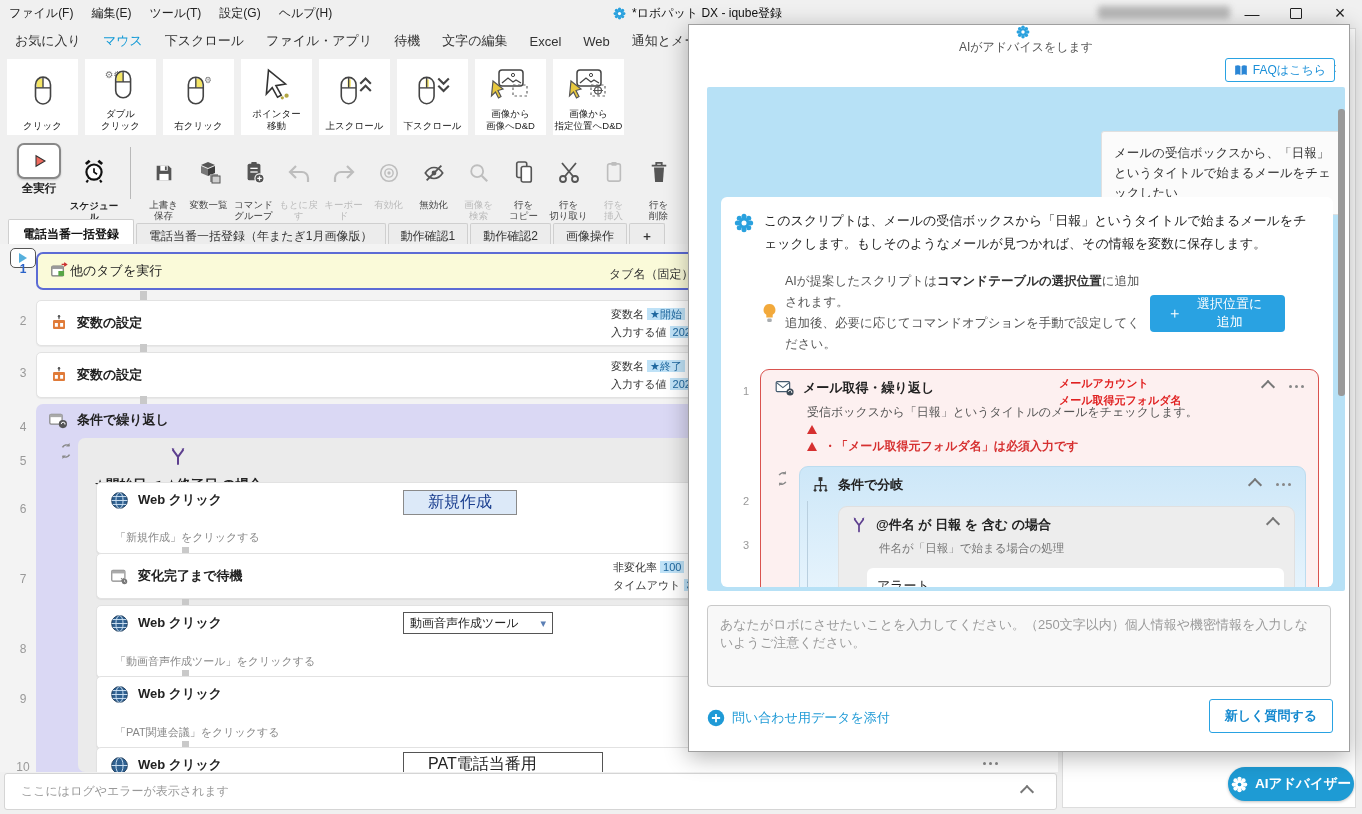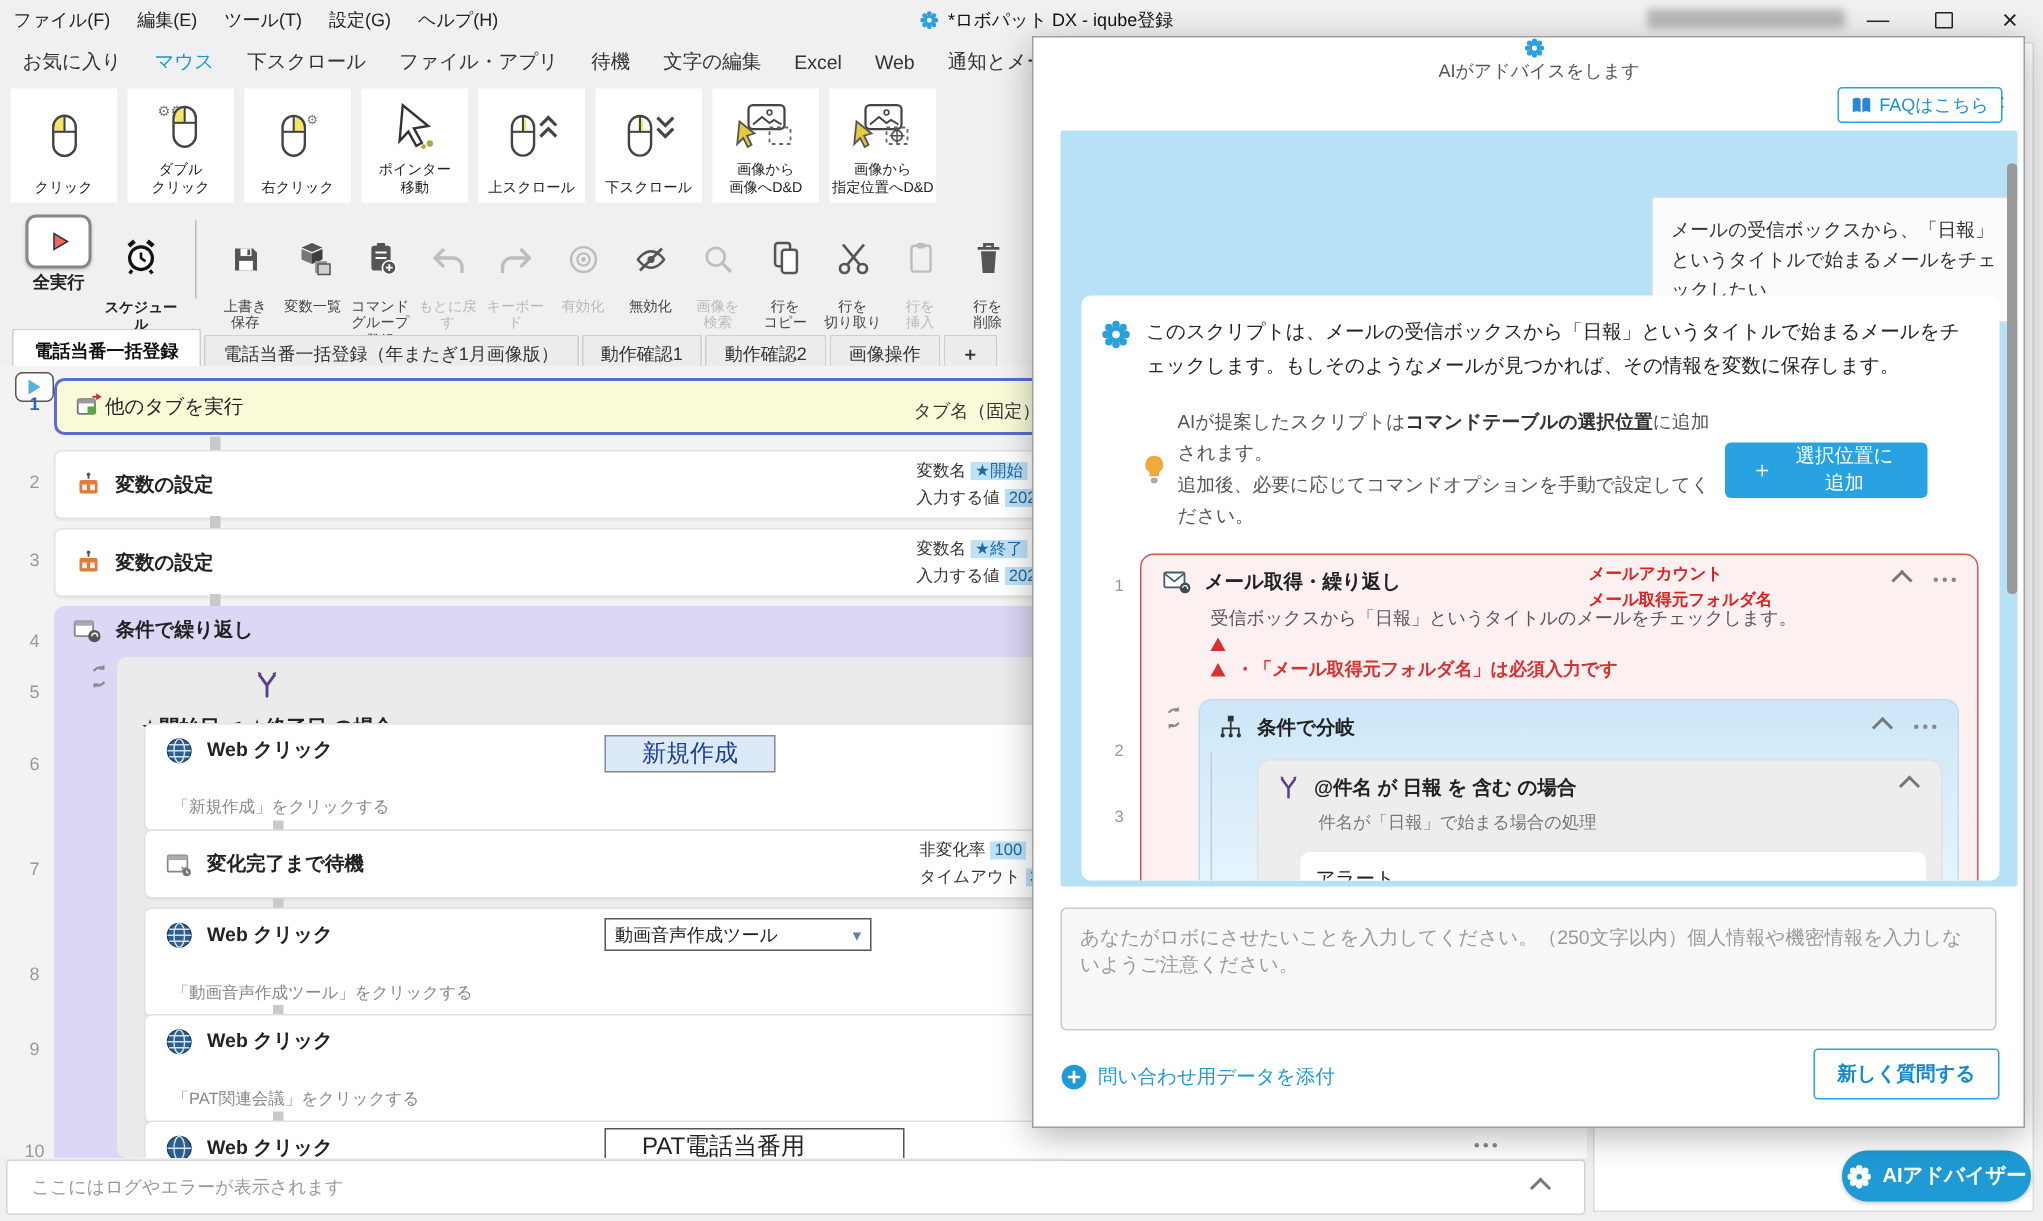--- a/index.html
+++ b/index.html
@@ -50,21 +50,21 @@
   .row-sel{position:absolute;left:36px;top:8px;width:1006px;height:38px;background:#fafad9;border:2px solid #5c6bd5;border-radius:7px;display:flex;align-items:center;padding:0 12px;box-sizing:border-box;}
   .rfield{position:absolute;font-size:11px;color:#333;line-height:1.6;white-space:nowrap;}
   .rfield .chipv{background:#bfe2f7;color:#20689f;padding:0 3px;}
   .subline{position:absolute;left:18px;bottom:8px;font-size:11px;color:#888;}
   .loop-box{position:absolute;left:36px;top:160px;width:1014px;height:368px;background:#dad8f4;border-radius:7px 7px 0 0;}
   .loop-head{height:32px;display:flex;align-items:center;padding:0 12px;}
   .loop-head .ctitle{font-weight:bold;font-size:13px;margin-left:9px;}
   .group-box{position:absolute;left:42px;top:34px;width:966px;height:334px;background:#ebebeb;border-radius:7px;}
   .grp-head{position:absolute;left:16px;top:8px;display:flex;align-items:center;gap:10px;font-weight:bold;font-size:13.5px;color:#222;flex-direction:column;}
   .imgchip{background:#dce9f8;border:1px solid #8a8a8a;color:#1b3f8f;font-weight:normal;font-size:16px;padding:1px 24px;}
-  .selbox{width:178px;height:22px;border:1.6px solid #555;background:#fff;display:flex;align-items:center;padding:0 6px;font-size:12px;color:#222;box-sizing:border-box;}
+  .selbox{width:150px;height:22px;border:1.6px solid #555;background:#fff;display:flex;align-items:center;padding:0 6px;font-size:12px;color:#222;box-sizing:border-box;}
   .selbox .arr{margin-left:auto;color:#5b7fb5;font-size:11px;}
   .dots{display:inline-flex;gap:3px;align-items:center;}
   .dots i{width:3px;height:3px;border-radius:50%;background:#888;}
   .chev{display:inline-block;width:8px;height:8px;border-top:2px solid #777;border-right:2px solid #777;transform:rotate(-45deg);}
   
   .log-bar{position:absolute;left:4px;top:773px;width:1053px;height:37px;background:#fff;border:1px solid #d5d5d5;border-radius:3px;display:flex;align-items:center;box-sizing:border-box;}
   .log-text{margin-left:16px;font-size:12px;color:#999;}
   .log-chev{margin-left:auto;margin-right:24px;}
   
   .opt-panel{position:absolute;left:1062px;top:28px;width:294px;height:780px;background:#fff;border:1px solid #ddd;box-sizing:border-box;}

